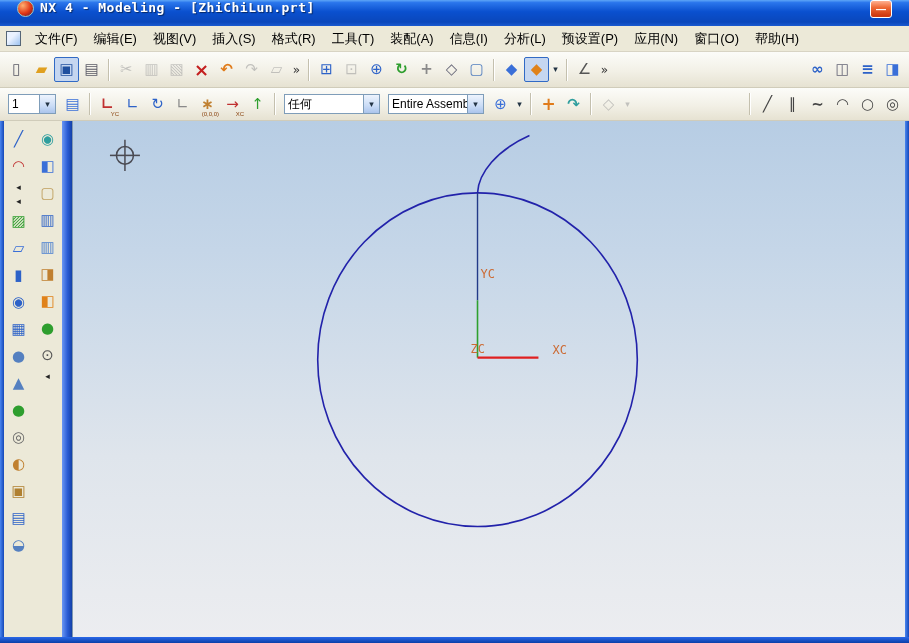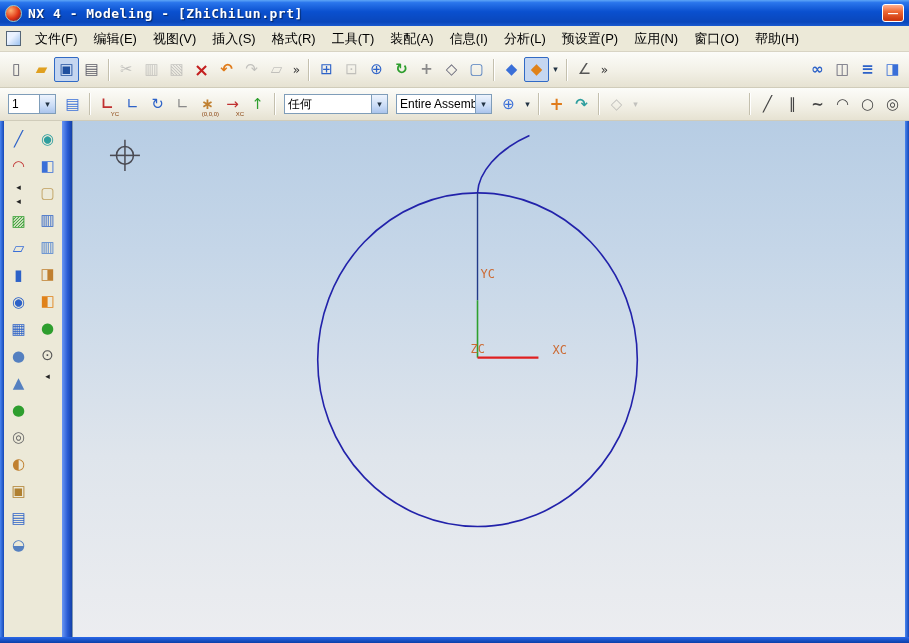--- a/index.html
+++ b/index.html
@@ -1,21 +1,21 @@
 <!DOCTYPE html>
 <html><head>
 <meta charset="utf-8">
 <style>
   * { box-sizing: border-box; margin: 0; padding: 0; }
   html,body { width: 909px; height: 643px; }
   body { font-family: "Liberation Sans", sans-serif; font-size: 13px; background:#ece9d8; overflow:hidden; }
   .window { width:909px; height:643px; display:flex; flex-direction:column; }
 
   
-  .titlebar { height:26px; flex:0 0 26px; display:flex; align-items:center; padding:0 5px;
+  .titlebar { height:26px; flex:0 0 26px; display:flex; padding:0 17px;
     background:linear-gradient(180deg,#5ea6f7 0%,#2a76ec 10%,#0a50cf 45%,#0a47bb 85%,#1a5ad0 100%);
     color:#fff; }
   .nx-logo { width:17px; height:17px; border-radius:50%; margin-right:6px;
     background:radial-gradient(circle at 32% 30%, #ffb070, #e03515 55%, #5a1a35 95%); border:1px solid #9cc; }
   .title-text { font-family:"DejaVu Sans Mono", monospace; font-weight:bold; font-size:13px; letter-spacing:.5px;
     text-shadow:1px 1px 1px rgba(0,0,0,.5); white-space:nowrap; }
   .winbtn { margin-left:auto; width:22px; height:18px; border:1px solid #fff; border-radius:3px;
     background:linear-gradient(180deg,#ffb090 0%,#ef6a36 40%,#cf3a10 90%); color:#fff; font-size:10px; font-weight:bold;
     display:flex; align-items:center; justify-content:center; }
 
@@ -45,21 +45,21 @@
     margin:0 4px; flex:0 0 auto; }
   .tspacer { flex:1 1 auto; }
 
   .combo { height:20px; min-width:46px; background:#fff; border:1px solid #7f9db9; display:flex;
     align-items:center; font-size:12px; margin:0 4px; flex:0 0 auto; }
   .combo-v { flex:1; padding:0 3px; white-space:nowrap; overflow:hidden; }
   .combo-btn { width:16px; height:100%; border-left:1px solid #7f9db9; font-size:9px; color:#234;
     display:flex; align-items:center; justify-content:center;
     background:linear-gradient(180deg,#eef4fd 0%,#cadcf6 60%,#aac4ec 100%); }
   .combo.w-layer { width:48px; }
-  .combo.w-filter { width:104px; }
+  .combo.w-filter { width:96px; }
   .combo.w-scope { width:96px; }
 
   
   .promptbar { height:21px; flex:0 0 21px; background:#ece9d8; display:flex; align-items:center; padding:1px 3px; }
   .prompt-cell { flex:1; height:17px; line-height:16px; text-align:center; font-weight:bold; font-size:13px;
     border:1px solid; border-color:#9a9684 #ffffff #ffffff #9a9684; background:#ece9d8; }
 
   
   .mainrow { flex:1 1 auto; display:flex; min-height:0; }
   .frame-v { width:4px; flex:0 0 4px; background:linear-gradient(90deg,#4a86f0,#1548b8); }

